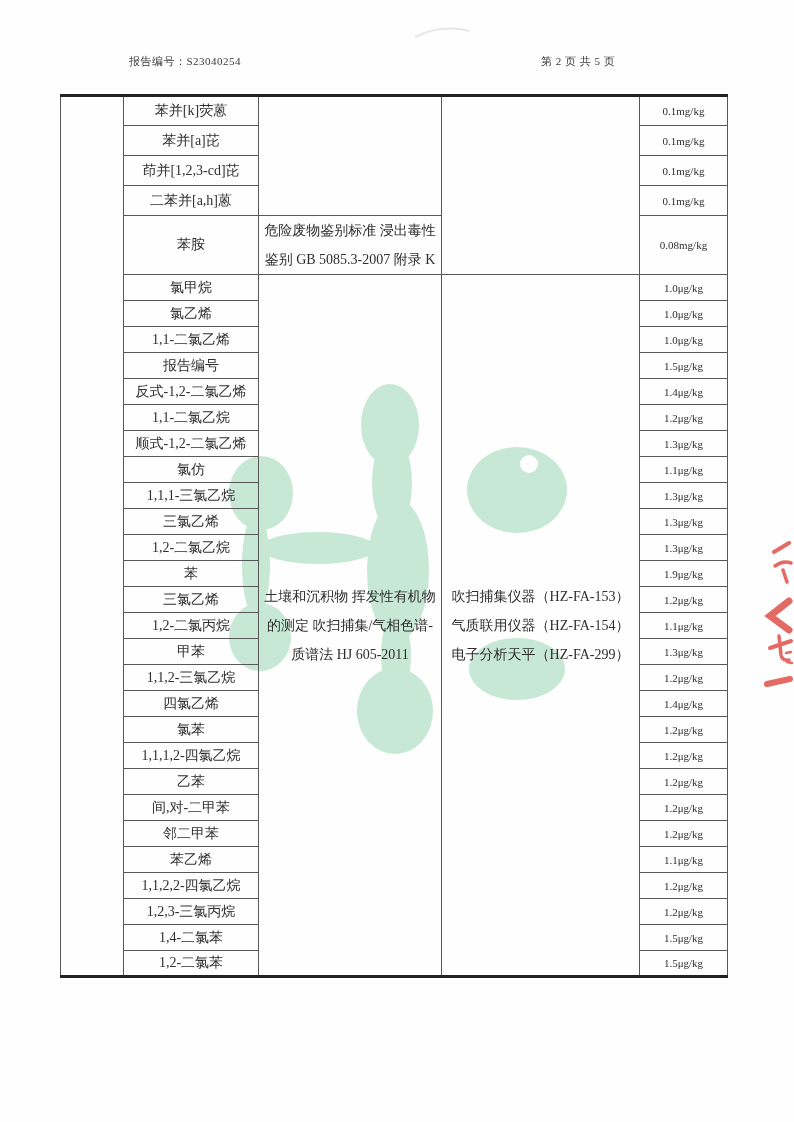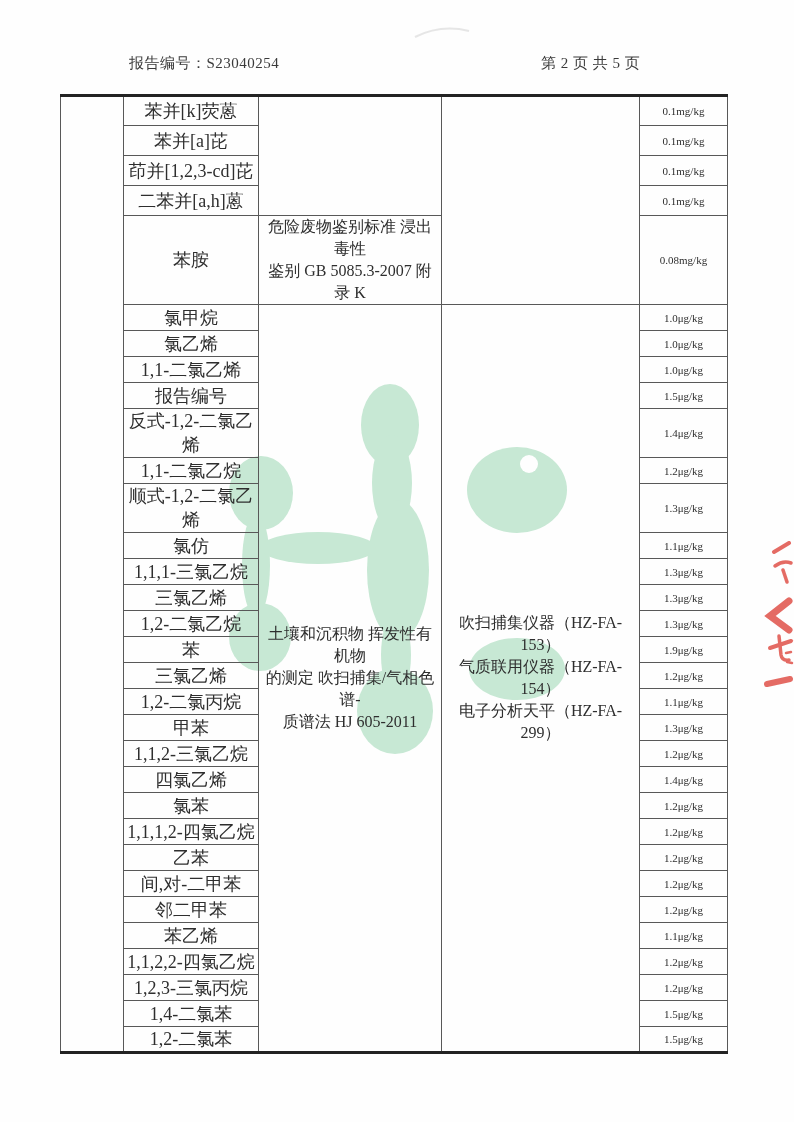--- a/index.html
+++ b/index.html
@@ -6,21 +6,21 @@
   .page{
     position:relative;
     width:794px;height:1122px;
     background:#fefefe;
     overflow:hidden;
     font-family:"Liberation Serif","DejaVu Serif",serif;
     color:#2e2e2e;
   }
   .hdr{
     position:absolute;top:54px;
-    font-size:15px;
+    font-size:11px;
     letter-spacing:0.5px;
     color:#3a3a3a;
     white-space:pre;
   }
   .hdr-left{left:129px;}
   .hdr-right{left:541px;}
   .wm{position:absolute;left:0;top:0;z-index:0;}
   .stamp{position:absolute;left:0;top:0;z-index:3;pointer-events:none;}
   table.report{
     position:absolute;left:60px;top:94px;z-index:1;
@@ -34,24 +34,24 @@
     border-right:1px solid #4e4e4e;
   }
   table.report td{
     border:1px solid #585858;
     text-align:center;
     vertical-align:middle;
     background:transparent;
     overflow:hidden;
     color:#2e2e2e;
   }
-  td.name-cell{font-size:18px;padding:0 2px;}
+  td.name-cell{font-size:14px;padding:0 2px;}
   td.limit-cell{font-size:11px;padding:0 2px;}
   td.method-cell,td.instrument-cell{
-    font-size:16px;line-height:22px;
+    font-size:14px;line-height:29px;
     white-space:pre-line;
     padding:0 2px;
   }
   td.leftcol-cell{}
 </style>
 </head>
 <body>
 
 <div class="page">
 

